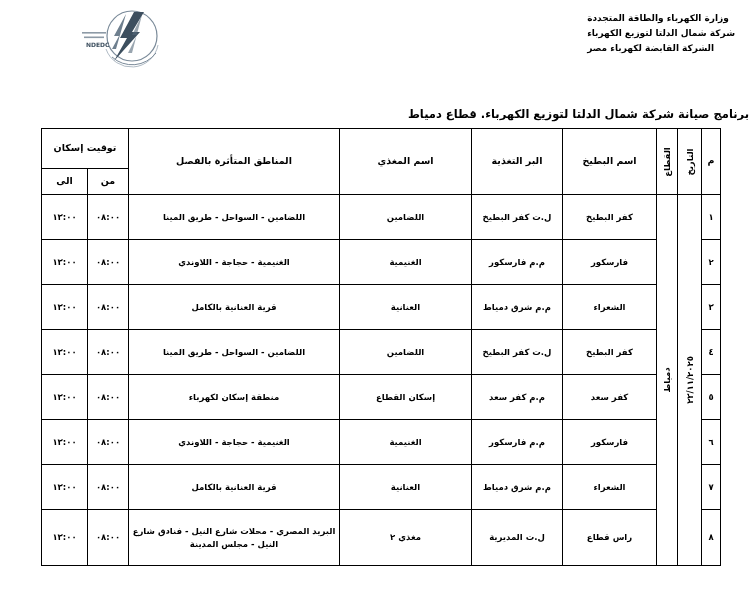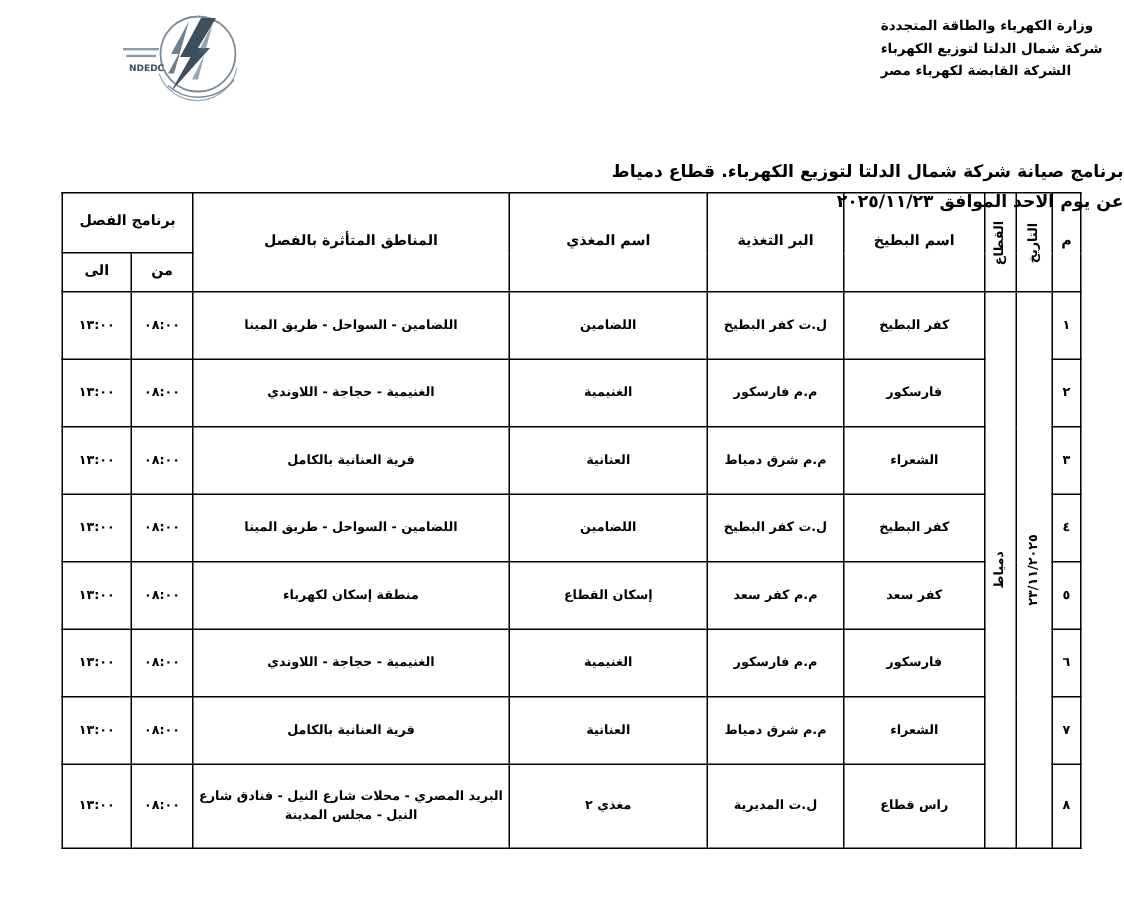--- a/index.html
+++ b/index.html
@@ -72,21 +72,20 @@
     <path d="M66 10 L56 30 L61 30 L52 48 L56 48 Z" fill="#55697a" opacity="0.6"></path>
     <rect x="6" y="27" width="24" height="1.6" fill="#8d9aa6"></rect>
     <rect x="8" y="31.5" width="20" height="1.6" fill="#8d9aa6"></rect>
     <text x="10" y="42" font-size="6" font-weight="bold" fill="#3d4f5f" font-family="DejaVu Sans, sans-serif">NDEDC</text>
     <path d="M 36 52 A 30 30 0 0 0 80 48" fill="none" stroke="#7a8a99" stroke-width="1"></path>
   </svg>
 </div>
 
 <div class="title-block">
   <div>برنامج صيانة شركة شمال الدلتا لتوزيع الكهرباء. قطاع  دمياط</div>
-  <div>عن يوم الاحد  الموافق ٢٠٢٥/١١/٢٣</div>
 </div>
 
 <table class="sched">
   <colgroup>
     <col style="width:19px">
       <col style="width:24px">
       <col style="width:21px">
     <col style="width:94px">
       <col style="width:91px">
       <col style="width:132px">
@@ -100,21 +99,21 @@
     <th rowspan="2" class="vcell">
           <span class="rot">التاريخ</span>
         </th>
     <th rowspan="2" class="vcell">
           <span class="rot">القطاع</span>
         </th>
     <th rowspan="2">اسم البطيخ</th>
     <th rowspan="2">البر التغذية</th>
     <th rowspan="2">اسم المغذي</th>
     <th rowspan="2">المناطق المتأثرة بالفصل</th>
-    <th colspan="2" class="edge">برنامج الفصل</th>
+    <th colspan="2" class="edge">توقيت إسكان</th>
   </tr>
   <tr class="hdr2">
     <th>من</th>
     <th class="edge">الى</th>
   </tr>
 
   <tr class="r">
     <td class="no-cell outer-r">١</td>
     <td rowspan="8" class="vcell">
           <span class="rot">٢٣/١١/٢٠٢٥</span>

